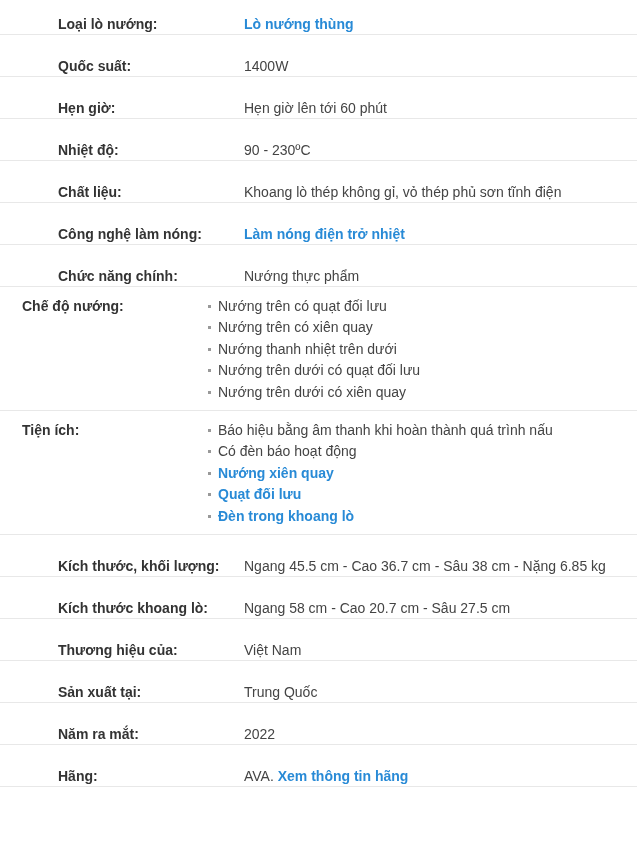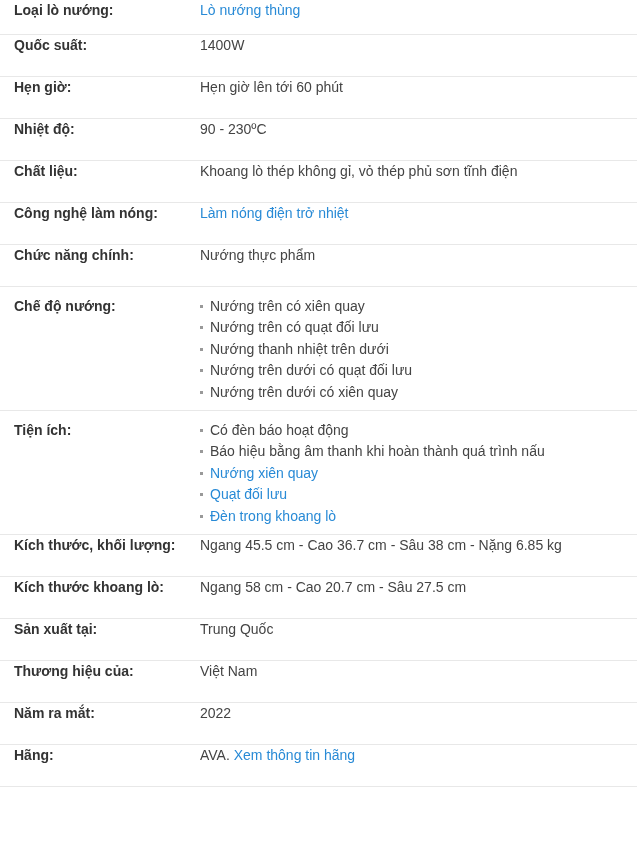--- a/index.html
+++ b/index.html
@@ -8,28 +8,29 @@
     --value:#444444;
     --link:#288ad6;
     --sep:#e8e8e8;
     --bullet:#999999;
   }
   html,body{margin:0;padding:0;background:var(--bg);}
   body{font-family:"Liberation Sans", sans-serif;width:637px;}
   .spec-table{width:637px;height:866px;overflow:hidden;background:var(--bg);}
   .spec-row{
     display:flex;
-    align-items:flex-start;
+    align-items:flex-end;
     min-height:42px;
     border-bottom:1px solid var(--sep);
     box-sizing:border-box;
     font-size:14px;
+    padding-left:44px;
   }
   .spec-row.first{min-height:35px;}
-  .spec-row.list-row{align-items:flex-start;padding:9px 0 7px;}
+  .spec-row.list-row{align-items:flex-start;padding:9px 8px 7px;}
   .spec-label{
     flex:0 0 200px;
     width:200px;
     padding-left:14px;
     box-sizing:border-box;
     font-weight:700;
     color:var(--label);
     line-height:20px;
   }
   .spec-value{
@@ -46,21 +47,21 @@
   }
   .spec-list li::before{
     content:"";
     position:absolute;
     left:0;
     top:9px;
     width:3px;
     height:3px;
     background:var(--bullet);
   }
-  a.link{color:var(--link);text-decoration:none;cursor:pointer;}
+  a.link{color:var(--link);text-decoration:none;cursor:pointer;font-weight:bold;}
 </style>
 </head>
 <body>
 
 <div class="spec-table" id="spec-table">
     <div class="spec-row first">
       <div class="spec-label">Loại lò nướng:</div>
       <div class="spec-value"><a href="#" class="link">Lò nướng thùng</a></div>
     </div>
     <div class="spec-row">
@@ -84,55 +85,55 @@
       <div class="spec-value"><a href="#" class="link">Làm nóng điện trở nhiệt</a></div>
     </div>
     <div class="spec-row">
       <div class="spec-label">Chức năng chính:</div>
       <div class="spec-value"><span>Nướng thực phẩm</span></div>
     </div>
     <div class="spec-row list-row">
       <div class="spec-label">Chế độ nướng:</div>
       <div class="spec-value">
         <ul class="spec-list">
+          <li><span>Nướng trên có quạt đối lưu</span></li>
           <li><span>Nướng trên có xiên quay</span></li>
-          <li><span>Nướng trên có quạt đối lưu</span></li>
           <li><span>Nướng thanh nhiệt trên dưới</span></li>
           <li><span>Nướng trên dưới có quạt đối lưu</span></li>
           <li><span>Nướng trên dưới có xiên quay</span></li>
         </ul>
       </div>
     </div>
     <div class="spec-row list-row">
       <div class="spec-label">Tiện ích:</div>
       <div class="spec-value">
         <ul class="spec-list">
+          <li><span>Báo hiệu bằng âm thanh khi hoàn thành quá trình nấu</span></li>
           <li><span>Có đèn báo hoạt động</span></li>
-          <li><span>Báo hiệu bằng âm thanh khi hoàn thành quá trình nấu</span></li>
           <li><a href="#" class="link">Nướng xiên quay</a></li>
           <li><a href="#" class="link">Quạt đối lưu</a></li>
           <li><a href="#" class="link">Đèn trong khoang lò</a></li>
         </ul>
       </div>
     </div>
     <div class="spec-row">
       <div class="spec-label">Kích thước, khối lượng:</div>
       <div class="spec-value"><span>Ngang 45.5 cm - Cao 36.7 cm - Sâu 38 cm - Nặng 6.85 kg</span></div>
     </div>
     <div class="spec-row">
       <div class="spec-label">Kích thước khoang lò:</div>
       <div class="spec-value"><span>Ngang 58 cm - Cao 20.7 cm - Sâu 27.5 cm</span></div>
     </div>
     <div class="spec-row">
+      <div class="spec-label">Thương hiệu của:</div>
+      <div class="spec-value"><span>Việt Nam</span></div>
+    </div>
+    <div class="spec-row">
       <div class="spec-label">Sản xuất tại:</div>
       <div class="spec-value"><span>Trung Quốc</span></div>
-    </div>
-    <div class="spec-row">
-      <div class="spec-label">Thương hiệu của:</div>
-      <div class="spec-value"><span>Việt Nam</span></div>
     </div>
     <div class="spec-row">
       <div class="spec-label">Năm ra mắt:</div>
       <div class="spec-value"><span>2022</span></div>
     </div>
     <div class="spec-row">
       <div class="spec-label">Hãng:</div>
       <div class="spec-value"><span>AVA. </span><a href="#" class="link">Xem thông tin hãng</a></div>
     </div>
   </div>

